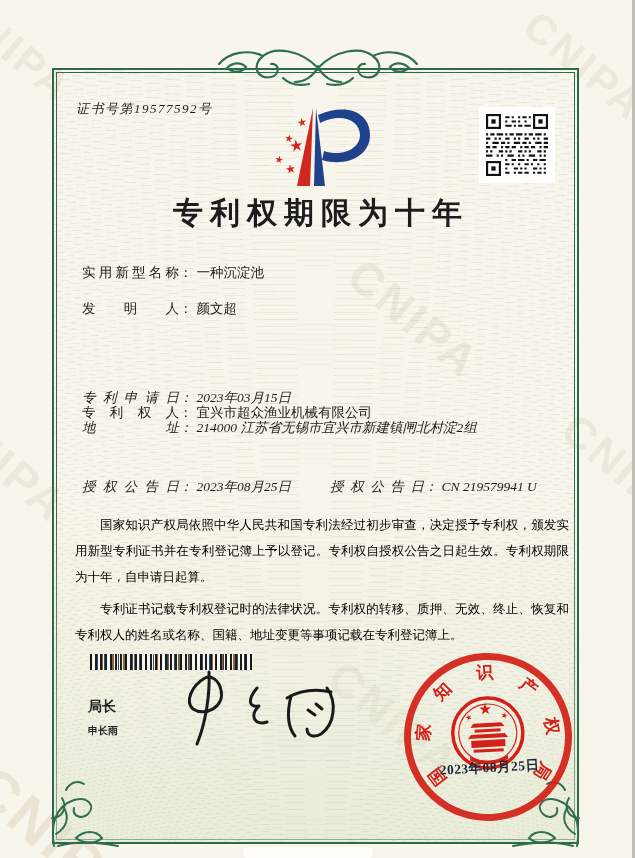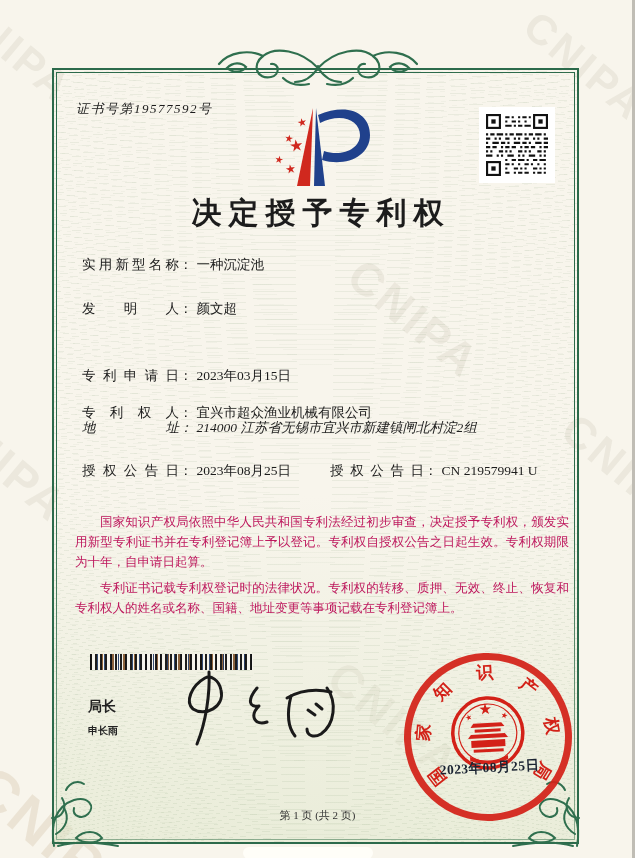--- a/index.html
+++ b/index.html
@@ -60,21 +60,21 @@
     display:inline-block; width:97px;
     text-align:justify; text-align-last:justify;
     vertical-align:bottom;
   }
   .fcolon{ margin-right:4px; }
   .grant-no-group{ position:absolute; left:248px; top:0; }
   .flabel2{ display:inline-block; width:94px; text-align:justify; text-align-last:justify; vertical-align:bottom; }
   
   .body-text{
     position:absolute; left:75px; top:512px; width:494px; z-index:4;
-    font-size:12.5px; line-height:20px; text-align:justify; color:#be185d;
+    font-size:12.5px; line-height:26px; text-align:justify; color:#000000;
   }
   .body-text p{ margin:0 0 6px 0; text-indent:2em; }
   
   .barcode{
     position:absolute; left:90px; top:654px; width:163px; height:16px; z-index:4;
     background:
       repeating-linear-gradient(90deg, rgba(17,17,17,0.95) 0 2px, rgba(0,0,0,0) 2px 5px),
       repeating-linear-gradient(90deg, rgba(32,58,102,0.9) 0 1px, rgba(0,0,0,0) 1px 7px),
       repeating-linear-gradient(90deg, rgba(122,74,31,0.85) 0 2px, rgba(0,0,0,0) 2px 11px),
       #f6f4ec;
@@ -217,38 +217,38 @@
         <rect x="21" y="0" width="8" height="8" fill="#fff"></rect>
         <rect x="22.5" y="0.5" width="6" height="6" fill="none" stroke="#111" stroke-width="1"></rect>
         <rect x="24.5" y="2.5" width="2" height="2" fill="#111"></rect>
         <rect x="0" y="21" width="8" height="8" fill="#fff"></rect>
         <rect x="0.5" y="22.5" width="6" height="6" fill="none" stroke="#111" stroke-width="1"></rect>
         <rect x="2.5" y="24.5" width="2" height="2" fill="#111"></rect>
       </g>
     </svg>
   </div>
 
-  <div class="title">决定授予专利权</div>
-
-  <div class="field-row" style="top:256px;">
+  <div class="title">专利权期限为十年</div>
+
+  <div class="field-row" style="top:264px;">
     <span class="flabel">实用新型名称</span><span class="fcolon">：</span><span class="fvalue">一种沉淀池</span>
   </div>
   <div class="field-row" style="top:293px;margin-top:7px;">
     <span class="flabel">发明人</span><span class="fcolon">：</span><span class="fvalue">颜文超</span>
   </div>
-  <div class="field-row" style="top:367px;">
+  <div class="field-row" style="top:389px;font-style:italic;">
     <span class="flabel">专利申请日</span><span class="fcolon">：</span><span class="fvalue">2023年03月15日</span>
   </div>
   <div class="field-row" style="top:404px;">
     <span class="flabel">专利权人</span><span class="fcolon">：</span><span class="fvalue">宜兴市超众渔业机械有限公司</span>
   </div>
   <div class="field-row" style="top:419px;font-style:italic;">
     <span class="flabel">地址</span><span class="fcolon">：</span><span class="fvalue">214000 江苏省无锡市宜兴市新建镇闸北村淀2组</span>
   </div>
-  <div class="field-row" style="top:462px;">
+  <div class="field-row" style="top:478px;font-style:italic;">
     <span class="flabel">授权公告日</span><span class="fcolon">：</span><span class="fvalue">2023年08月25日</span>
     <span class="grant-no-group">
       <span class="flabel2">授权公告日</span><span class="fcolon">：</span><span class="fvalue">CN 219579941 U</span>
     </span>
   </div>
 
   <div class="body-text">
     <p>国家知识产权局依照中华人民共和国专利法经过初步审查，决定授予专利权，颁发实用新型专利证书并在专利登记簿上予以登记。专利权自授权公告之日起生效。专利权期限为十年，自申请日起算。</p>
     <p>专利证书记载专利权登记时的法律状况。专利权的转移、质押、无效、终止、恢复和专利权人的姓名或名称、国籍、地址变更等事项记载在专利登记簿上。</p>
   </div>
@@ -294,18 +294,17 @@
           <path d="M19 46 h40 l-3 -4 h-34 z" stroke="none"></path>
           <rect x="22" y="48" width="34" height="7" stroke="none"></rect>
           <path d="M24 57 h30 v3 h-30 z" stroke="none"></path>
           <path d="M20 64 q19 9 38 0 l0 4 q-19 9 -38 0 z" stroke="none"></path>
         </g>
       </svg>
     </div>
     <div class="seal-date">2023年08月25日</div>
   </div>
 
-  <div class="footer">第 1 页 (共 2 页)</div>
 
   <div class="edge-strip"></div>
   <div class="bottom-bar"></div>
 
 </div>
 
 </body></html>

